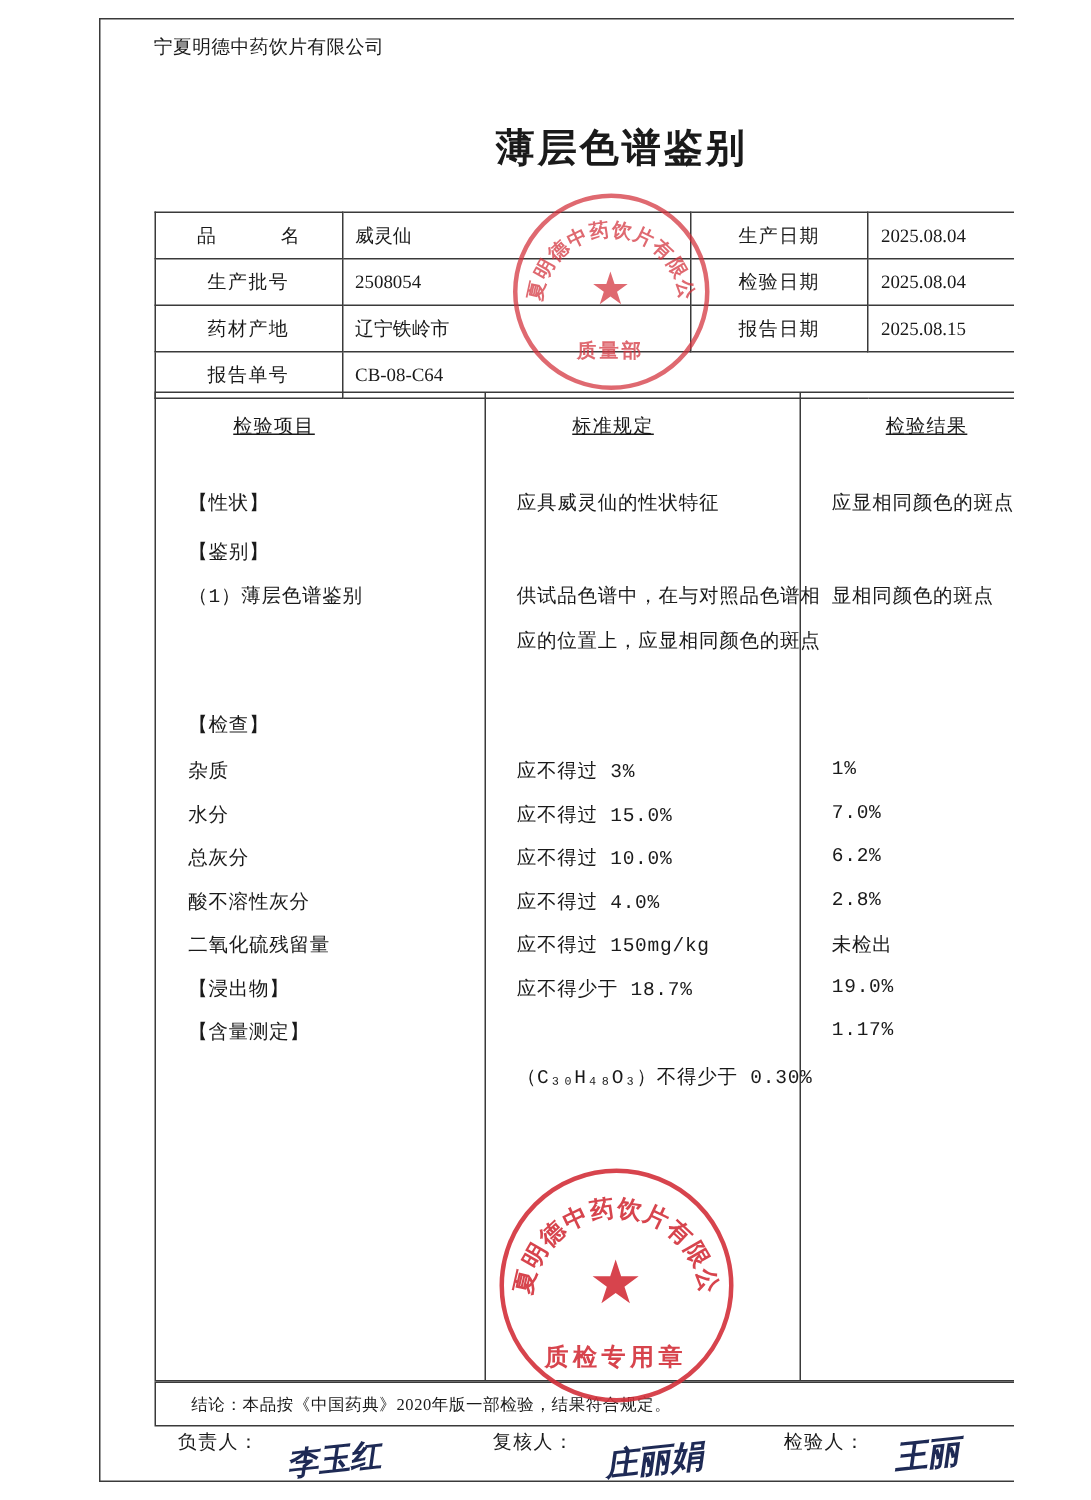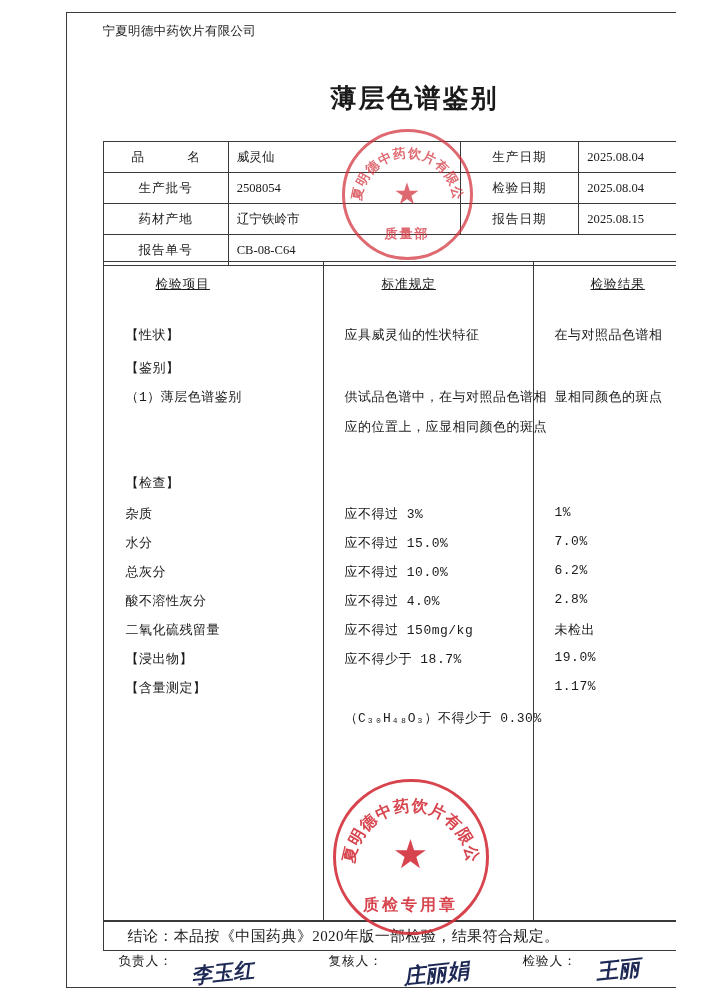--- a/index.html
+++ b/index.html
@@ -148,21 +148,21 @@
     position: absolute;
     left: 36px;
     top: 908px;
     width: 626px;
     height: 30px;
     border: 1px solid #3a3a3a;
     box-sizing: border-box;
     display: flex;
     align-items: center;
     padding-left: 24px;
-    font-size: 15px;
+    font-size: 11px;
     letter-spacing: 0.4px;
   }
   .sign-row {
     position: absolute;
     left: 36px;
     top: 938px;
     width: 626px;
     height: 37px;
     font-size: 12.6px;
   }
@@ -296,21 +296,21 @@
       <div class="col-div c2"></div>
 
       <div class="col-heads">
         <span class="ch1">检验项目</span>
         <span class="ch2">标准规定</span>
         <span class="ch3">检验结果</span>
       </div>
 
       <div class="rowtext col-a" style="top:64px">【性状】</div>
       <div class="rowtext col-b" style="top:64px">应具威灵仙的性状特征</div>
-      <div class="rowtext col-c" style="top:64px">在与对照品色谱相</div>
+      <div class="rowtext col-c" style="top:64px">应显相同颜色的斑点</div>
 
       <div class="rowtext col-a" style="top:97px">【鉴别】</div>
 
       <div class="rowtext col-a" style="top:126px">（1）薄层色谱鉴别</div>
       <div class="rowtext col-b" style="top:126px">供试品色谱中，在与对照品色谱相</div>
       <div class="rowtext col-c" style="top:126px">显相同颜色的斑点</div>
 
       <div class="rowtext col-b" style="top:156px">应的位置上，应显相同颜色的斑点</div>
 
       <div class="rowtext col-a" style="top:212px">【检查】</div>

